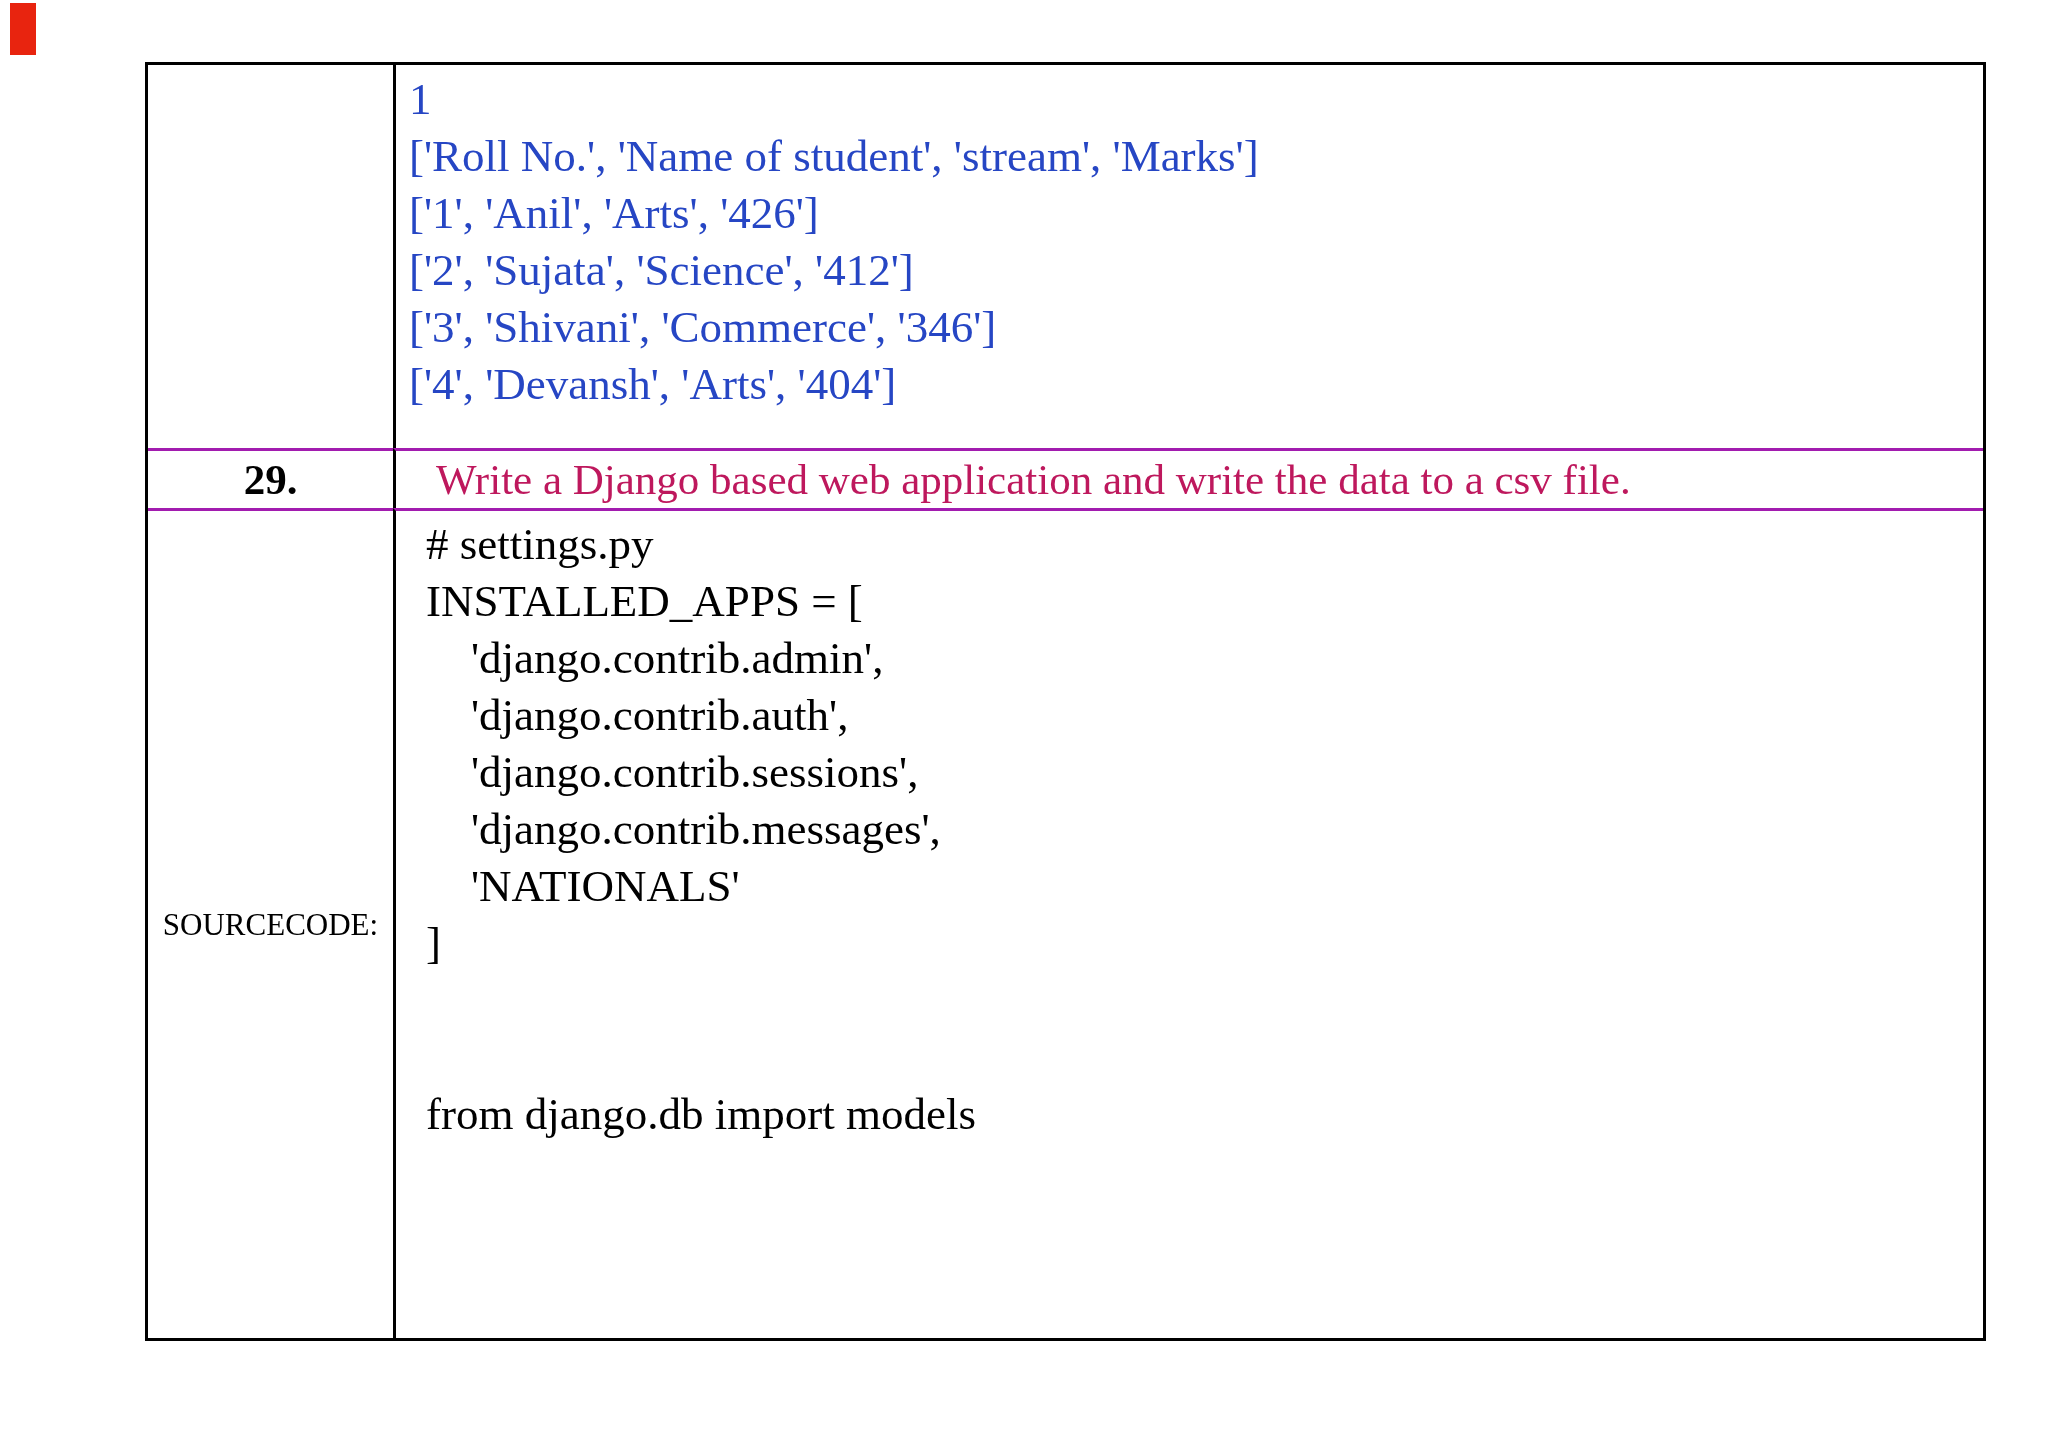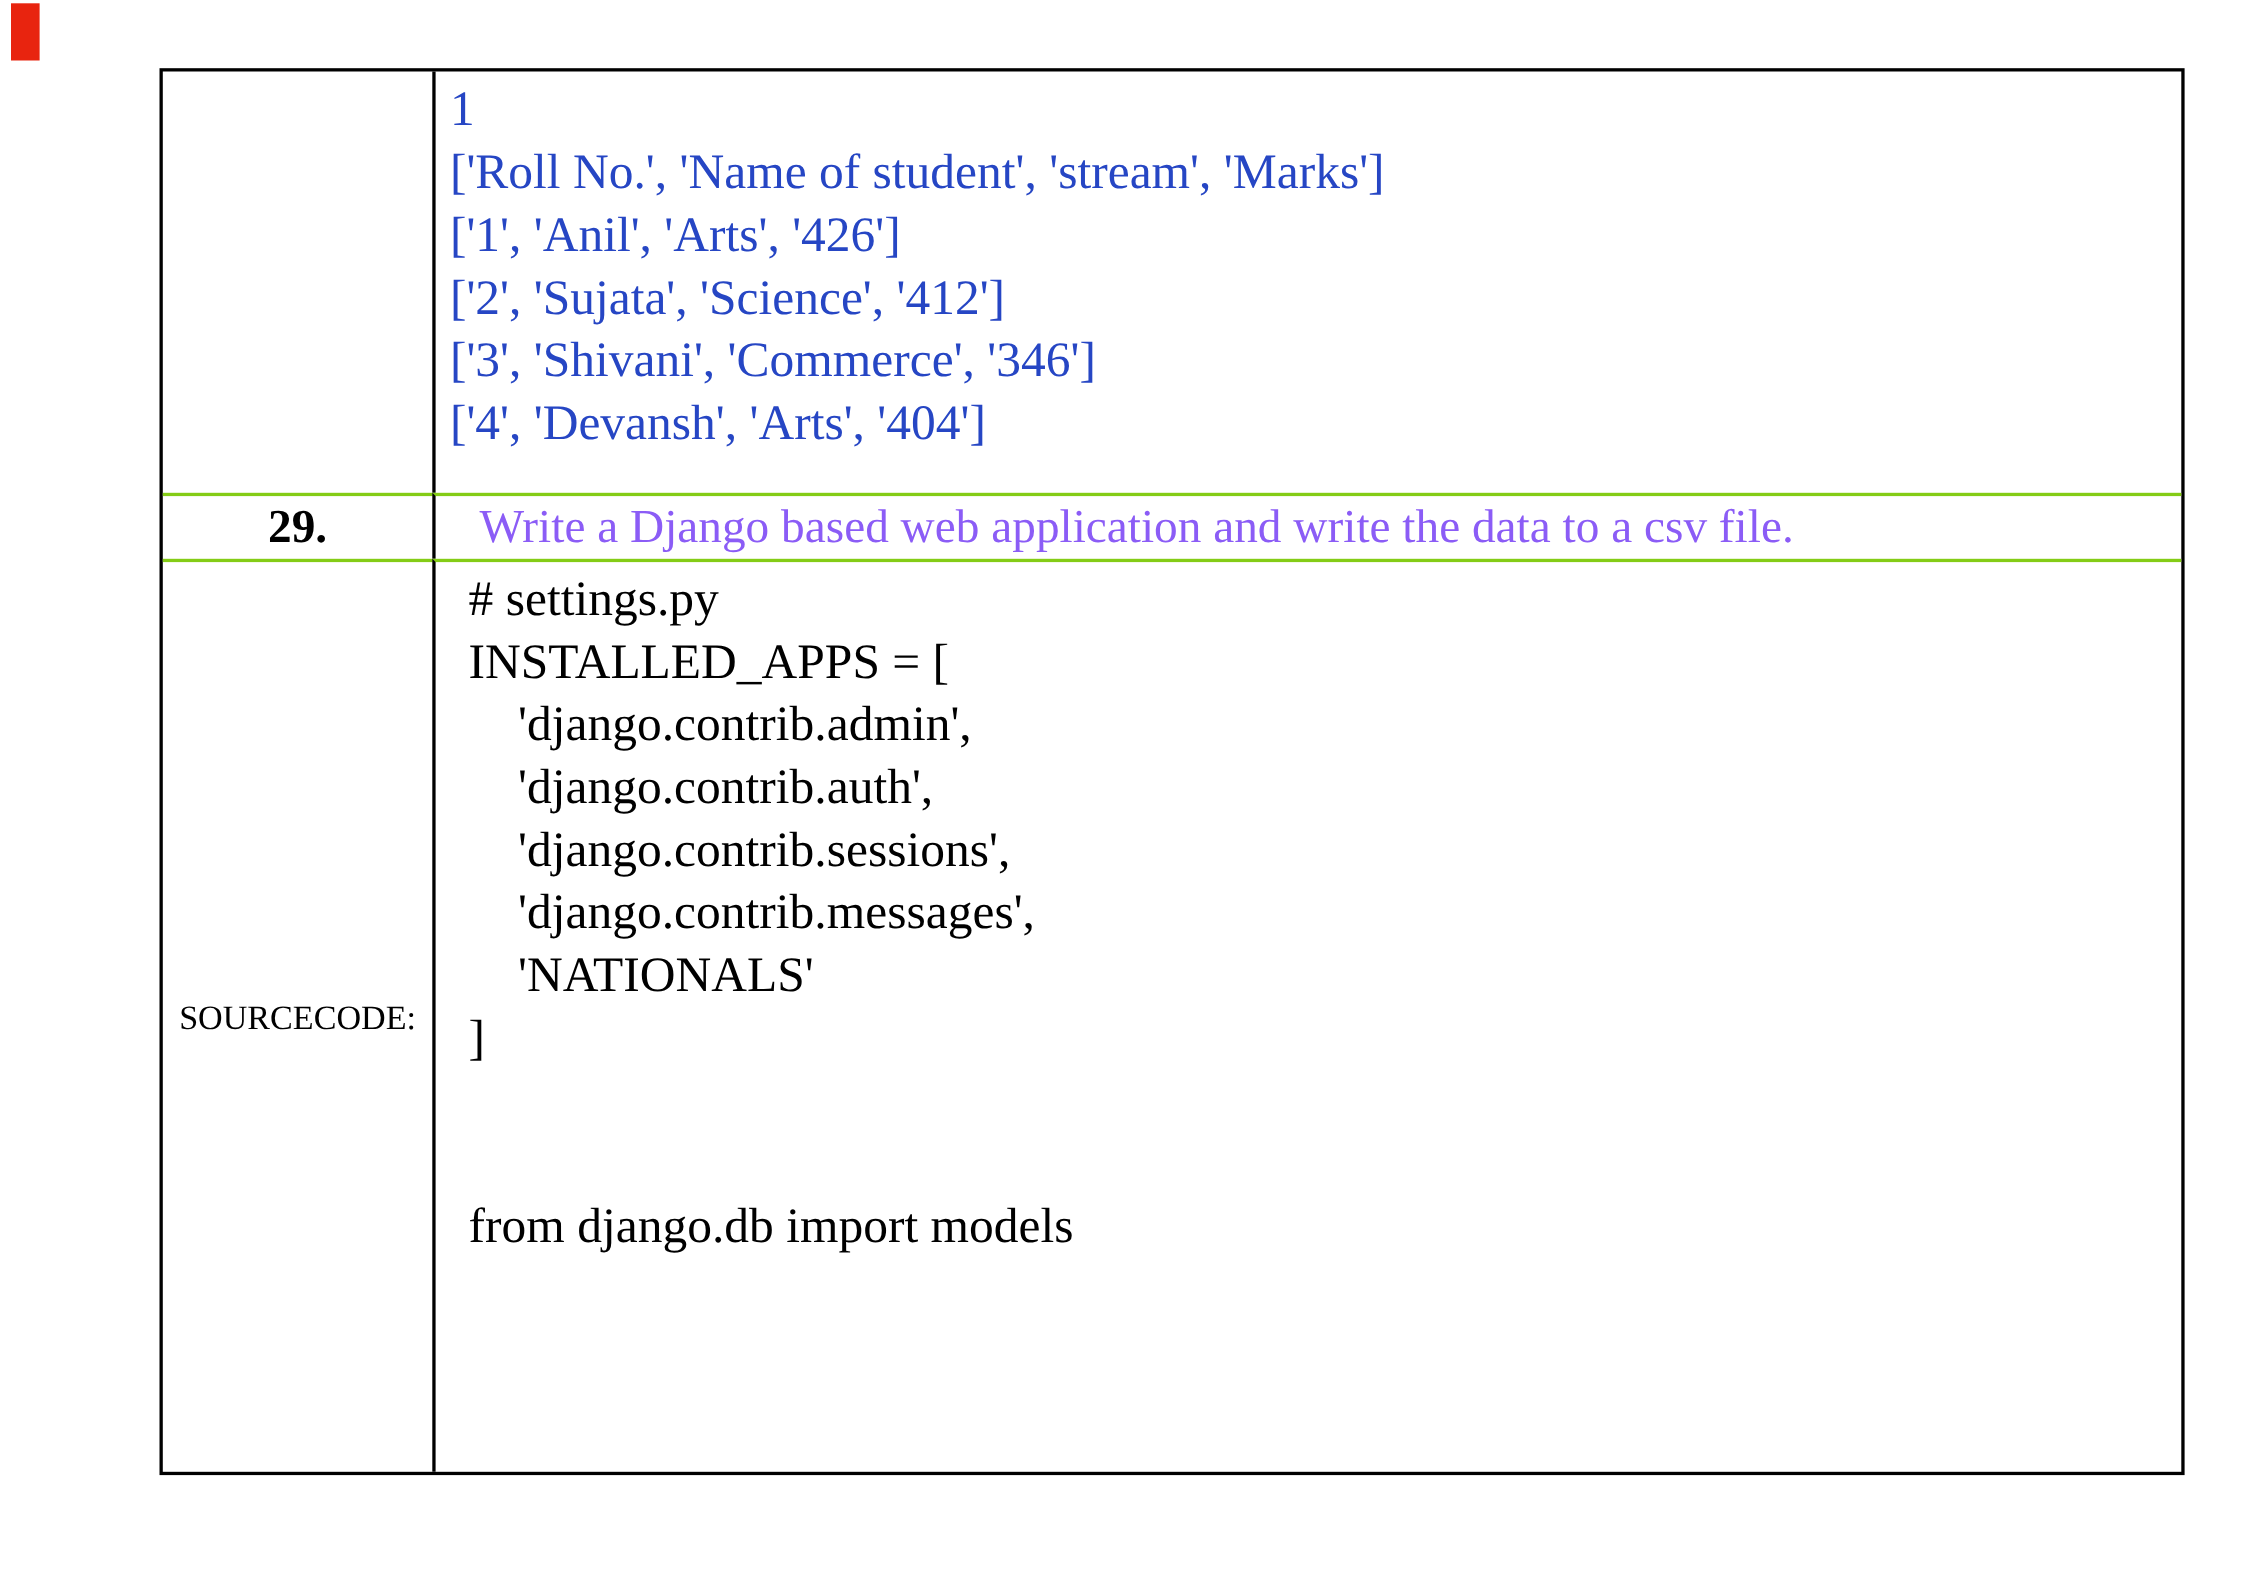--- a/index.html
+++ b/index.html
@@ -35,21 +35,21 @@
     grid-template-columns: 245px 1fr;
     grid-template-rows: 383px 60px 830px;
     background: #ffffff;
     color: #000000;
   }
   .cell {
     box-sizing: border-box;
     overflow: hidden;
   }
   .col-right { border-left: 3px solid #000000; }
-  .row-2, .row-3 { border-top: 3px solid #84cc16; font-family: Liberation Serif, serif; }
+  .row-2, .row-3 { border-top: 3px solid #a21caf; font-family: Liberation Serif, serif; }
 
   
   .c-output {
     padding: 6px 10px 0 13px;
     font-size: 45px;
     line-height: 57px;
   }
   .out-line { white-space: pre; }
 
   
@@ -97,21 +97,21 @@
         <div class="out-line">['Roll No.', 'Name of student', 'stream', 'Marks']</div>
         <div class="out-line">['1', 'Anil', 'Arts', '426']</div>
         <div class="out-line">['2', 'Sujata', 'Science', '412']</div>
         <div class="out-line">['3', 'Shivani', 'Commerce', '346']</div>
         <div class="out-line">['4', 'Devansh', 'Arts', '404']</div>
       </div>
 
     <div class="cell row-2 col-left c-num">
       <span>29.</span>
     </div>
-    <div class="cell row-2 col-right c-q" style="color: #8b5cf6; padding-left: 40px;">
+    <div class="cell row-2 col-right c-q" style="color: #be185d; padding-left: 40px;">
       <span>Write a Django based web application and write the data to a csv file.</span>
     </div>
 
     <div class="cell row-3 col-left c-label">
       <div>SOURCE</div>
       <div>CODE:</div>
     </div>
     <div class="cell row-3 col-right c-code" style="color: rgb(0, 0, 0);">
         <div class="code-line"># settings.py</div>
         <div class="code-line">INSTALLED_APPS = [</div>

